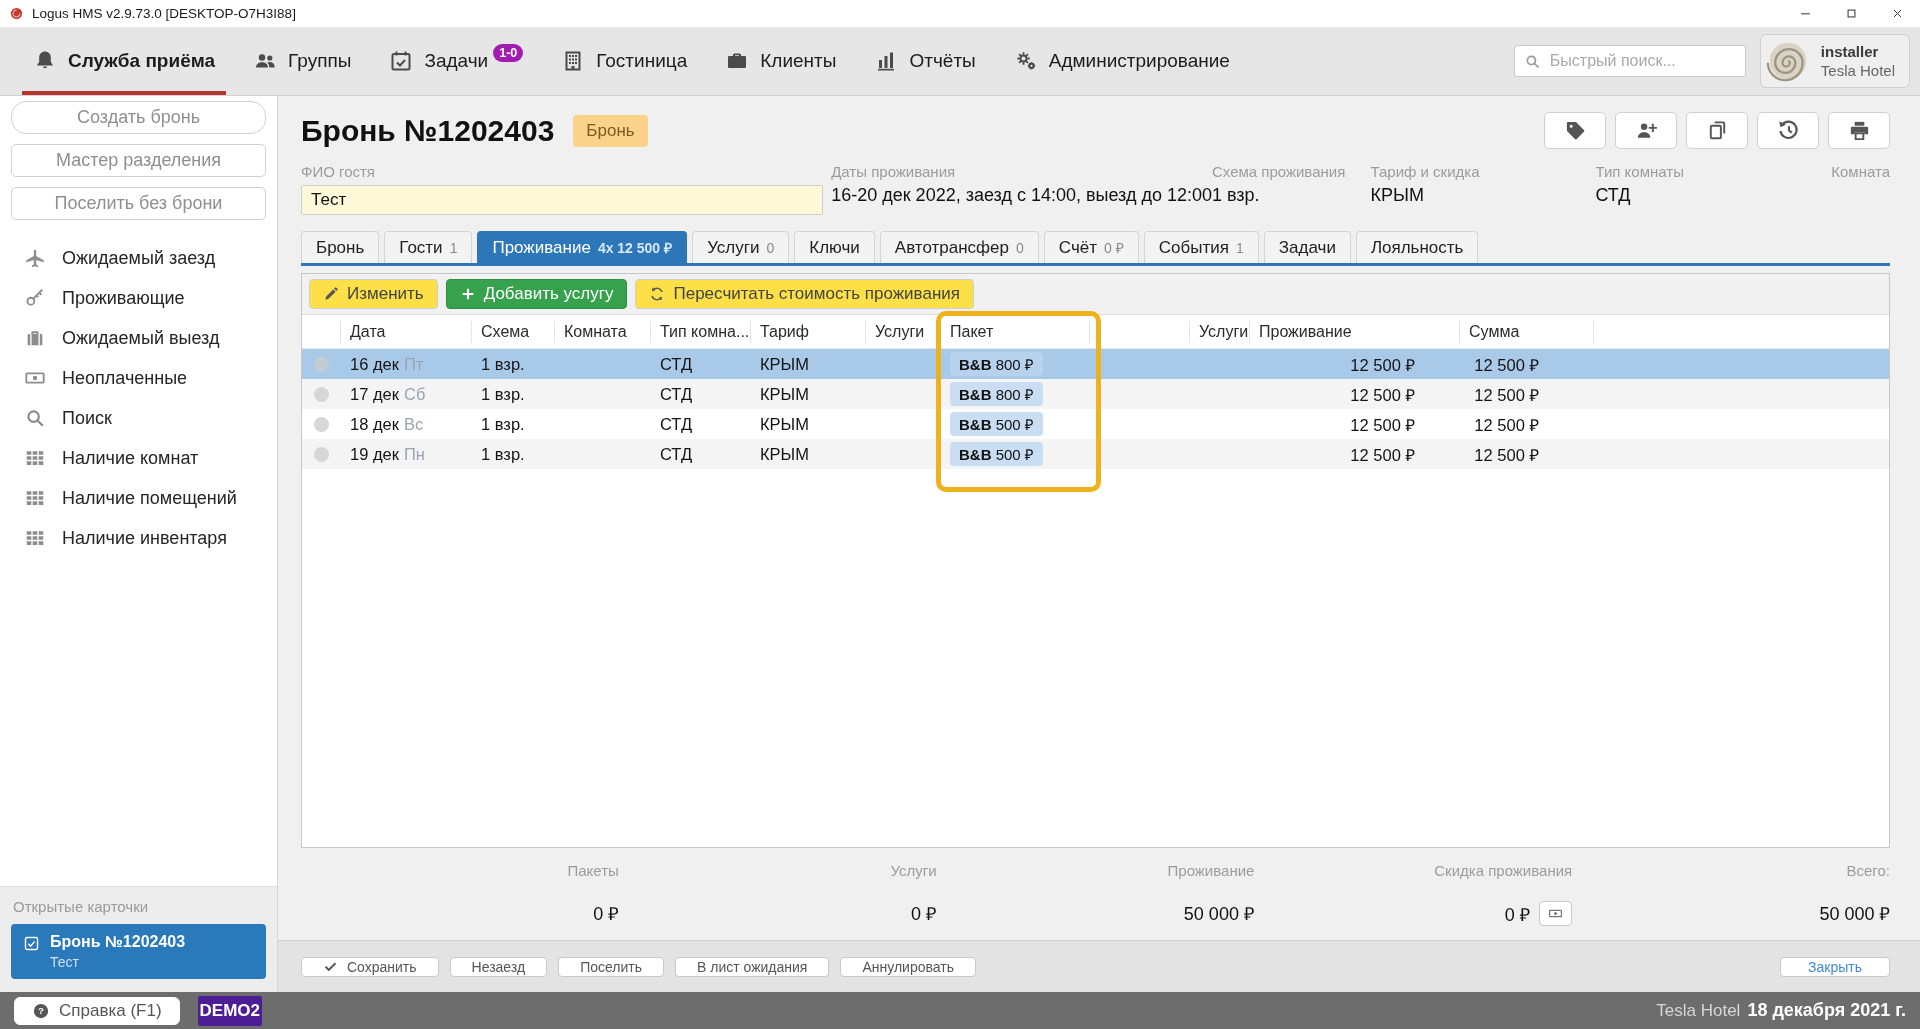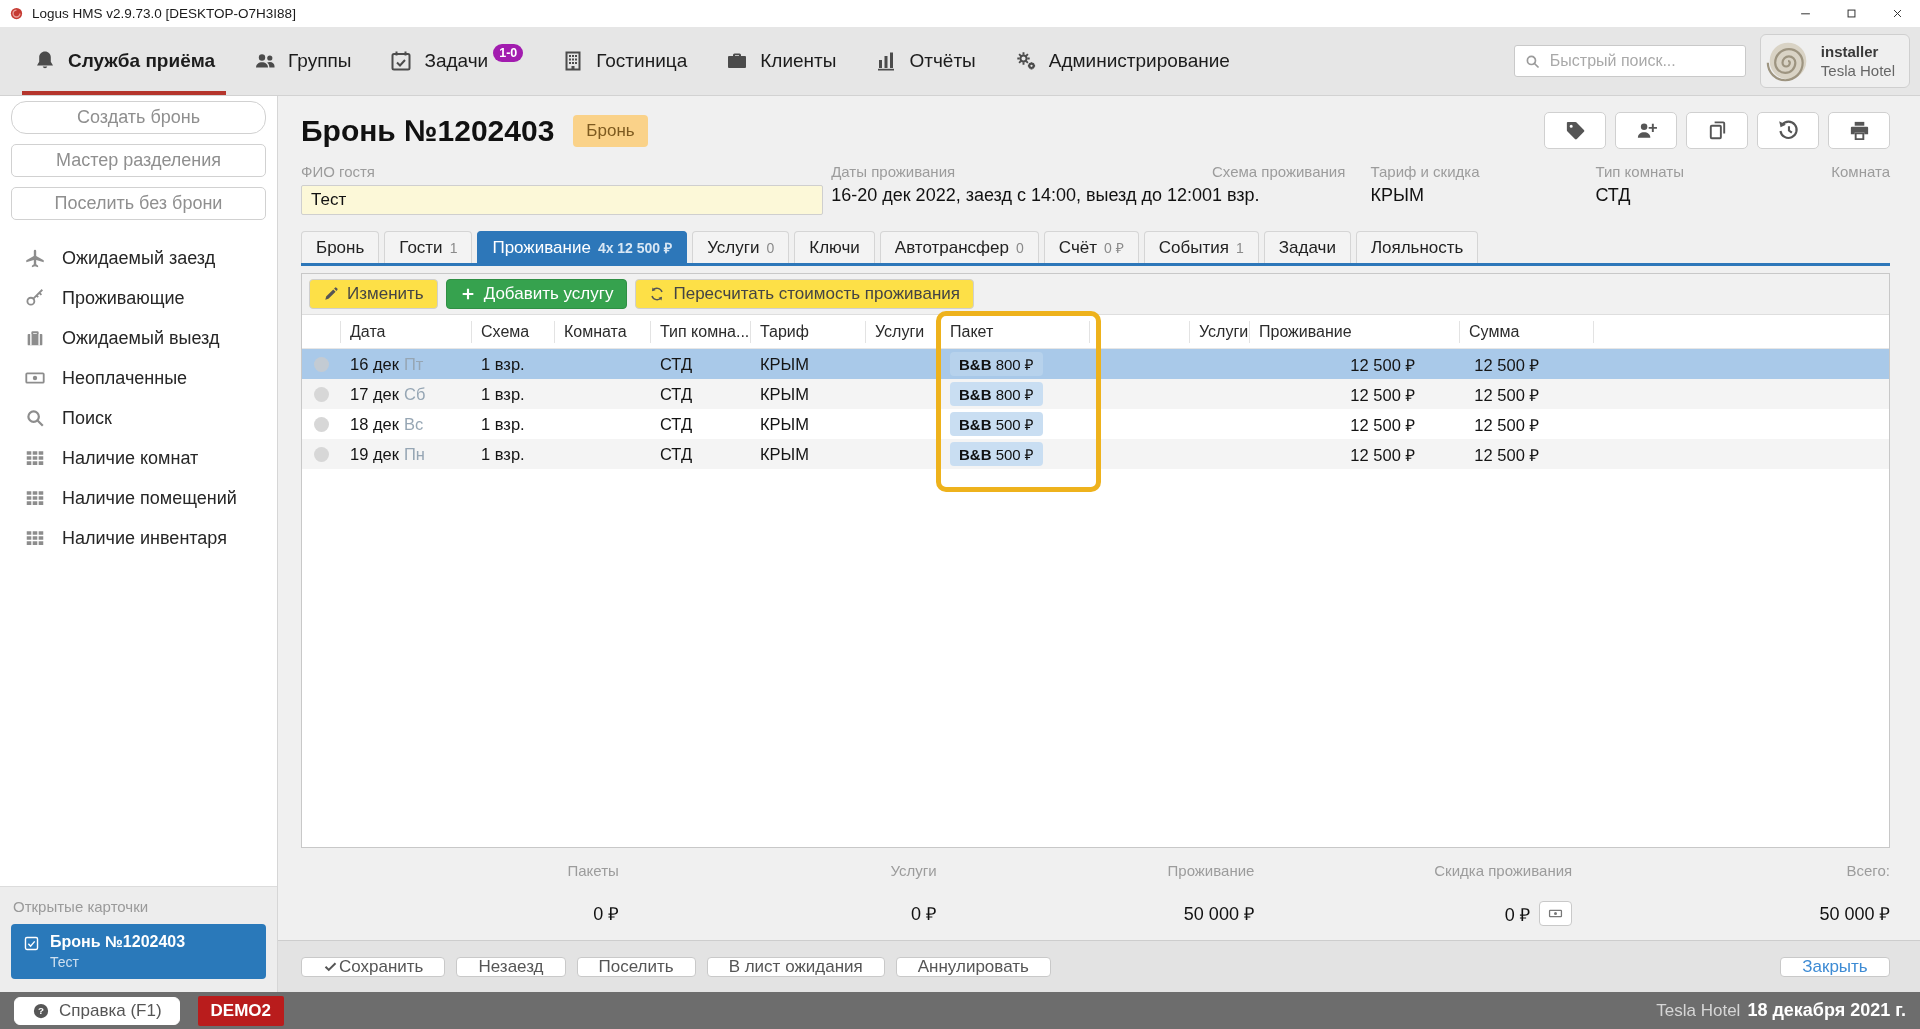--- a/index.html
+++ b/index.html
@@ -104,30 +104,30 @@
 
   
   .summary{display:flex;padding:14px 30px 0 23px;}
   .sum-col{flex:1;display:flex;flex-direction:column;align-items:flex-end;gap:22px;}
   .sum-label{font-size:15px;color:#9c9c9c;}
   .sum-value{font-size:18px;color:#111;display:flex;align-items:center;gap:9px;}
   .sum-icon-btn{width:31px;height:23px;border:1px solid #c9c9c9;border-radius:4px;background:#fff;color:#777;display:flex;align-items:center;justify-content:center;font-size:15px;}
 
   
   .footer-bar{margin-top:auto;height:51px;background:#e3e3e3;border-top:1px solid #cdcdcd;display:flex;align-items:center;gap:11px;padding:0 30px 0 23px;}
-  .fb-btn{height:20px;background:#fff;border:1px solid #c9c9c9;border-radius:4px;padding:0 21px;font-size:17px;color:#555;
-          display:flex;align-items:center;gap:1px;font-family:inherit;}
+  .fb-btn{height:20px;background:#fff;border:1px solid #c9c9c9;border-radius:4px;padding:0 21px;font-size:14px;color:#555;
+          display:flex;align-items:center;gap:9px;font-family:inherit;}
   .fb-btn .icon{font-size:15px;color:#555;}
   .fb-close{margin-left:auto;color:#3d8bd4;min-width:110px;justify-content:center;}
 
   
   .statusbar{height:37px;background:#6d6d6d;display:flex;align-items:center;padding:0 14px;gap:18px;}
   .help-btn{background:#fff;border:1px solid #fff;border-radius:6px;height:28px;display:flex;align-items:center;gap:9px;padding:0 17px;font-size:17px;color:#555;font-family:inherit;}
   .help-btn .icon{font-size:18px;color:#565656;}
-  .demo-badge{background:#b91c1c;color:#fff;font-weight:bold;font-size:17px;padding:5px 13px;border-radius:2px;}
+  .demo-badge{background:#4c1d95;color:#fff;font-weight:bold;font-size:17px;padding:5px 2px;border-radius:2px;}
   .status-right{margin-left:auto;font-size:17px;color:#d6d6d6;}
   .status-right b{color:#fff;margin-left:7px;font-size:18px;}
 
   
   .annotation{position:absolute;left:936px;top:311px;width:155px;height:171px;border:5px solid #eeb21c;border-radius:10px;pointer-events:none;z-index:40;}
 </style>
 </head>
 <body>
 
 <div class="app">

